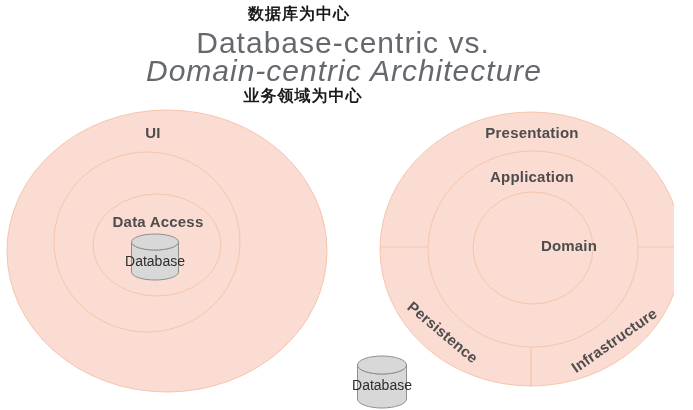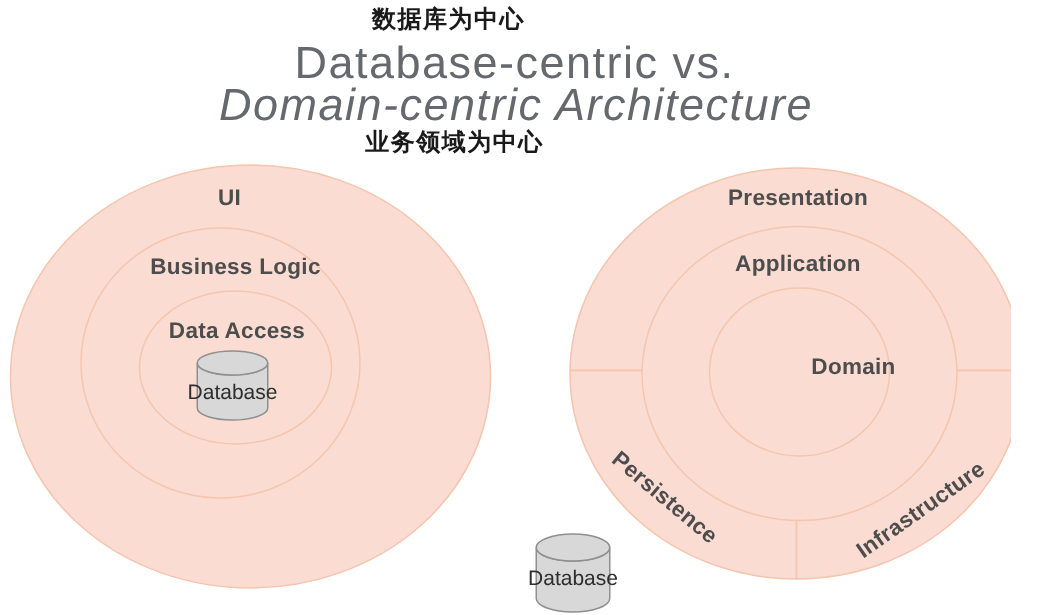--- a/index.html
+++ b/index.html
@@ -65,21 +65,20 @@
       <line class="divider" x1="638" y1="247" x2="682" y2="247"></line>
       <line class="divider" x1="531" y1="347" x2="531" y2="386"></line>
       <g>
         <path class="cyl" d="M 357.5 365 L 357.5 399 A 24.5 9 0 0 0 406.5 399 L 406.5 365 A 24.5 9 0 0 1 357.5 365 Z"></path>
         <ellipse class="cyl" cx="382" cy="365" rx="24.5" ry="9"></ellipse>
       </g>
     </g>
   </svg>
 
   <div class="lbl" style="left:153px; top:132px;">UI</div>
-  <div class="lbl" style="left:157px; top:178px;">Business Logic</div>
   <div class="lbl" style="left:158px; top:221px;text-align:center;">Data Access</div>
   <div class="db-lbl" style="left:155px; top:261px;">Database</div>
 
   <div class="lbl" style="left:532px; top:132px;">Presentation</div>
   <div class="lbl" style="left:532px; top:176px;">Application</div>
   <div class="lbl" style="left:533px; top:245px;margin-left:36px;">Domain</div>
   <div class="lbl rot40" style="left:443px; top:332px;">Persistence</div>
   <div class="lbl rotm35" style="left:614px; top:340px;">Infrastructure</div>
   <div class="db-lbl" style="left:382px; top:385px;">Database</div>
 

